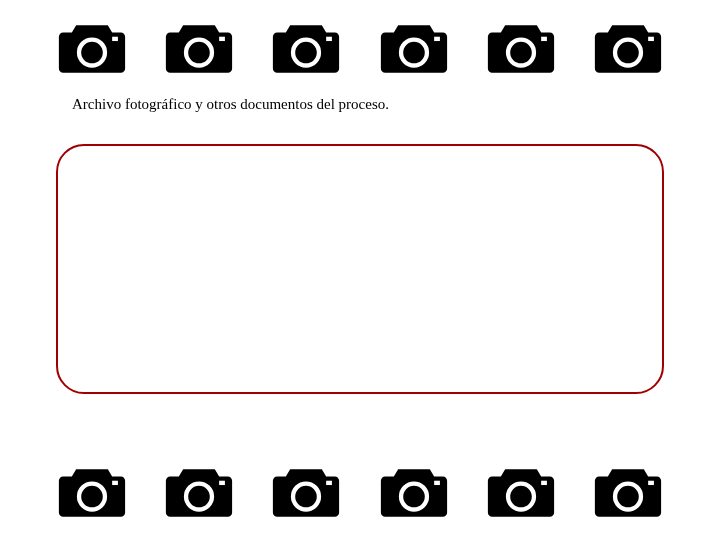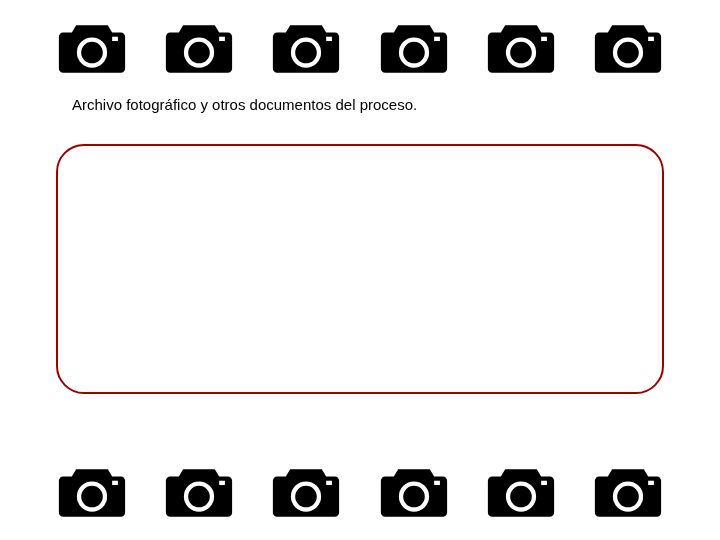--- a/index.html
+++ b/index.html
@@ -24,20 +24,21 @@
     width: 720px;
   }
   .camera {
     width: 72px;
     height: 60px;
   }
   .caption {
     font-size: 15px;
     color: #000;
     padding: 18px 0 0 72px;
+    font-family: Liberation Serif, serif;
   }
   .frame {
     position: absolute;
     left: 56px;
     top: 144px;
     width: 608px;
     height: 250px;
     border: 2px solid #a00000;
     border-radius: 28px;
   }

